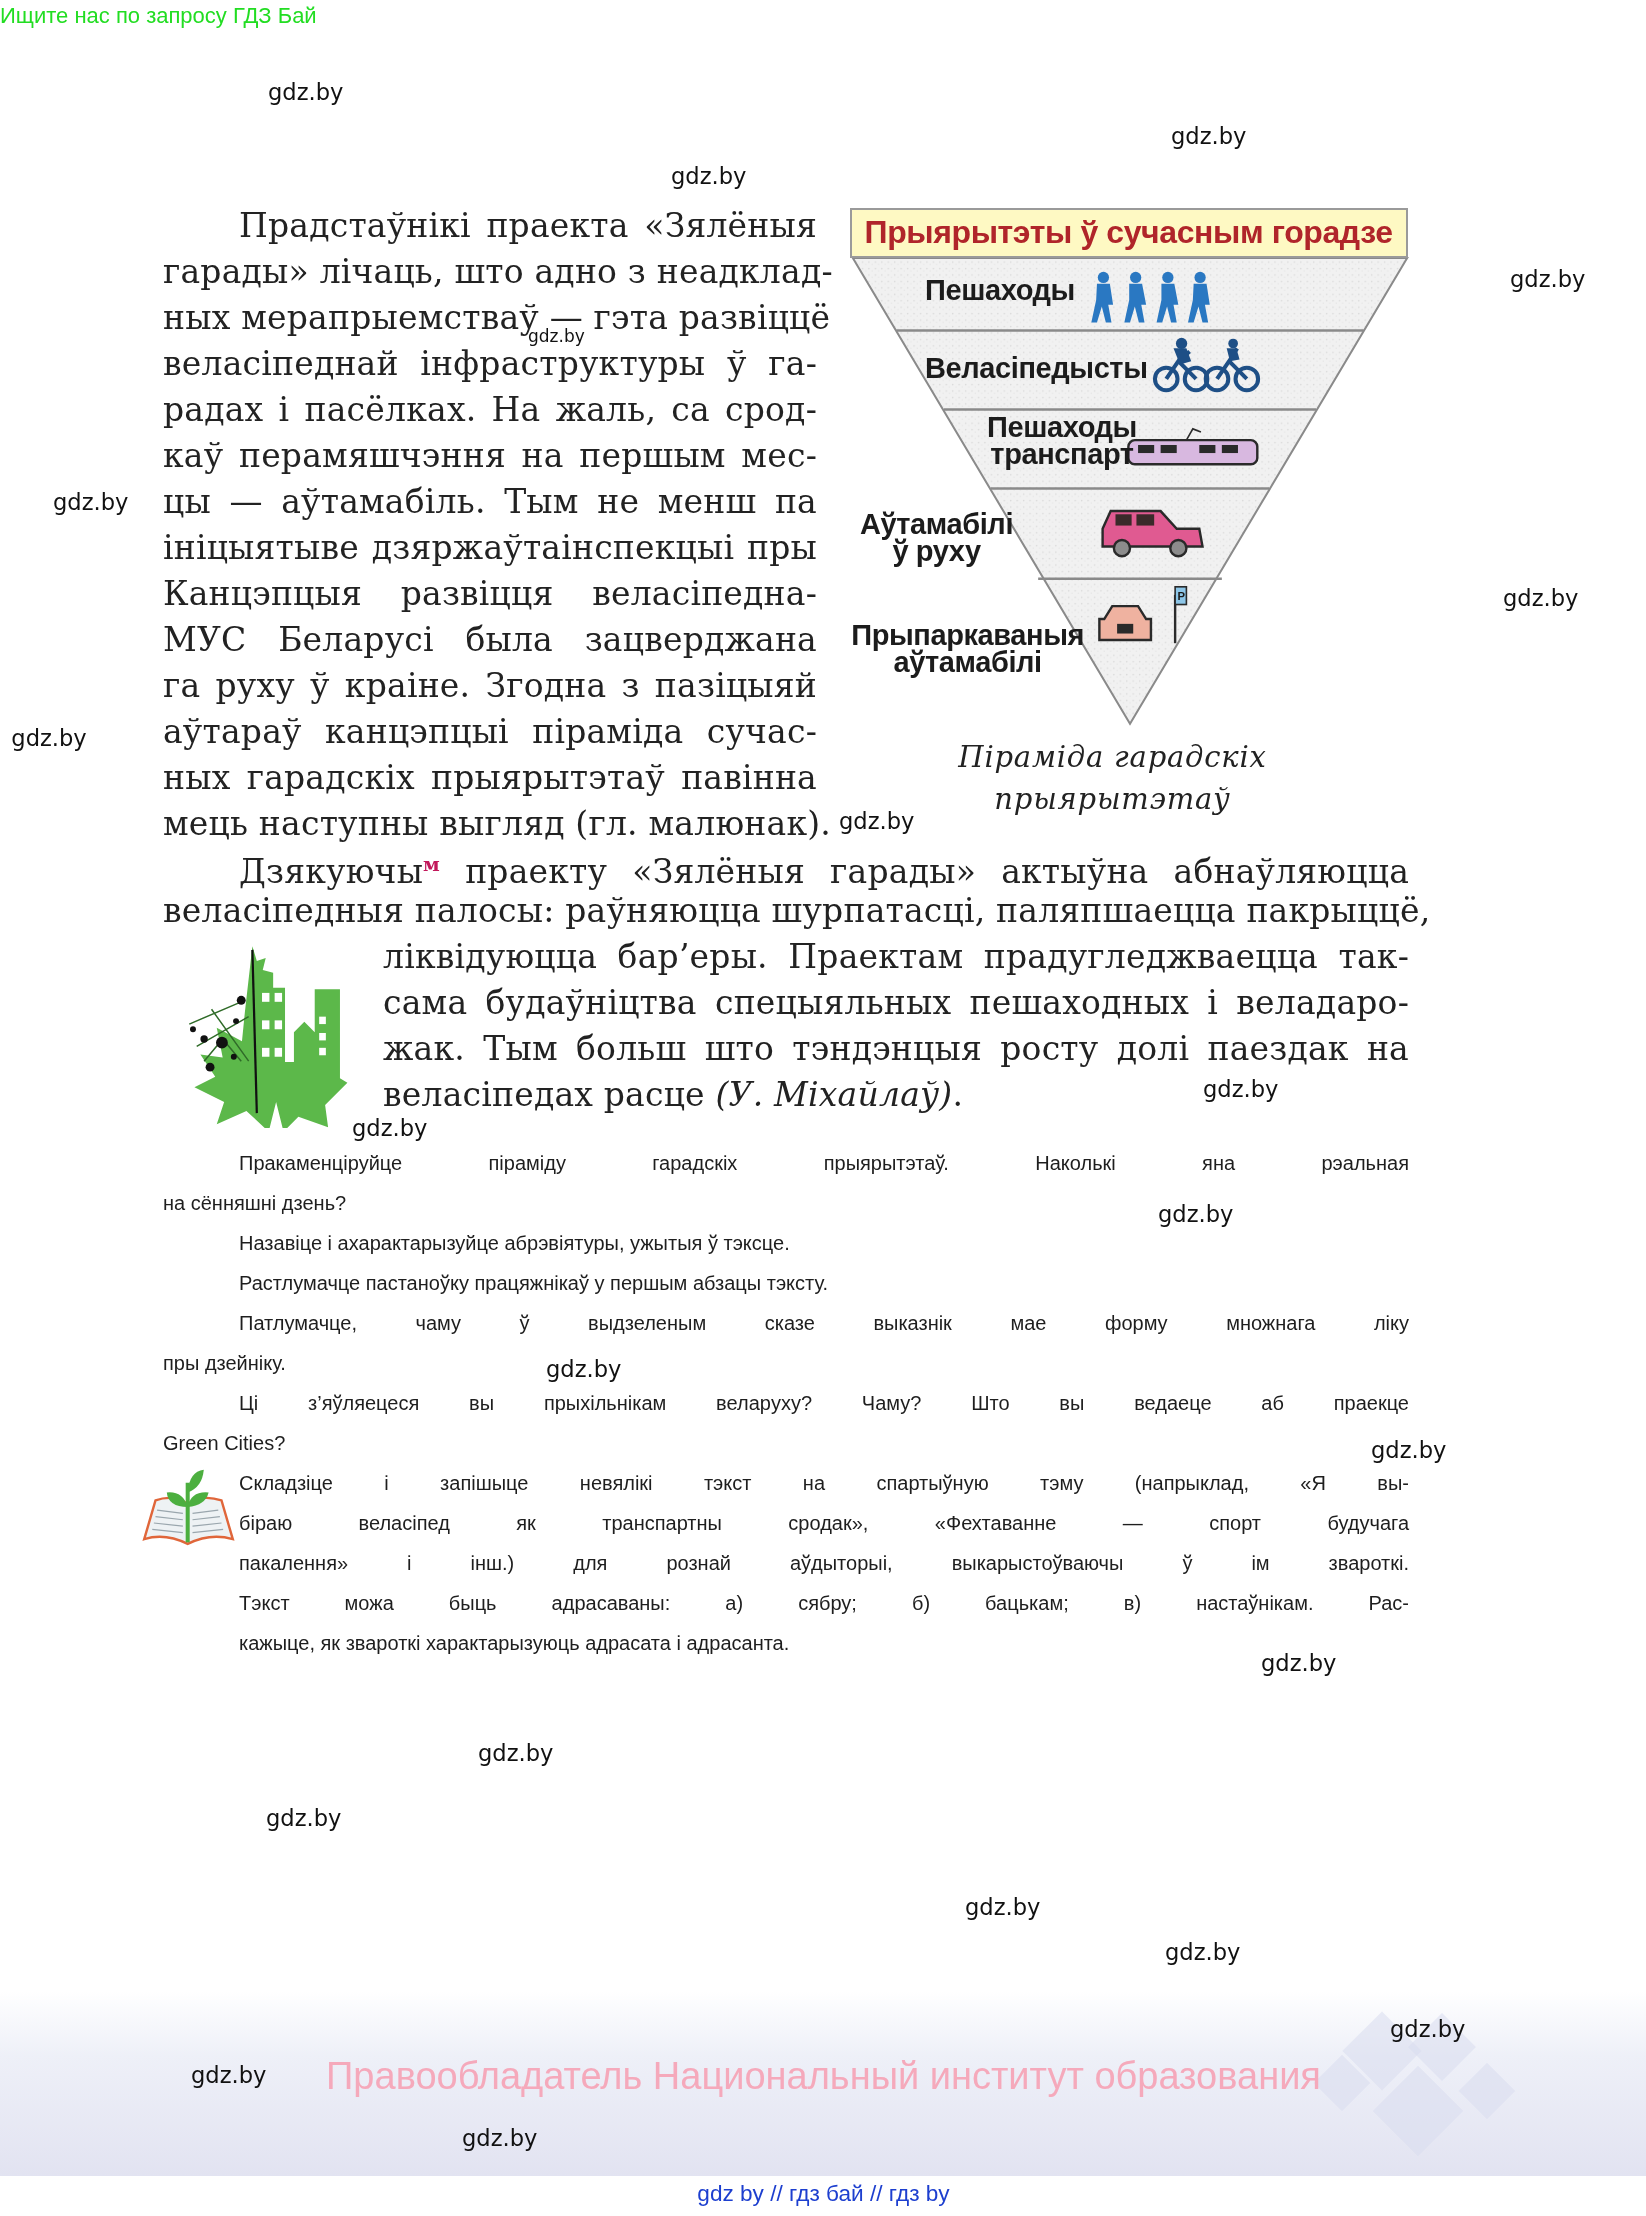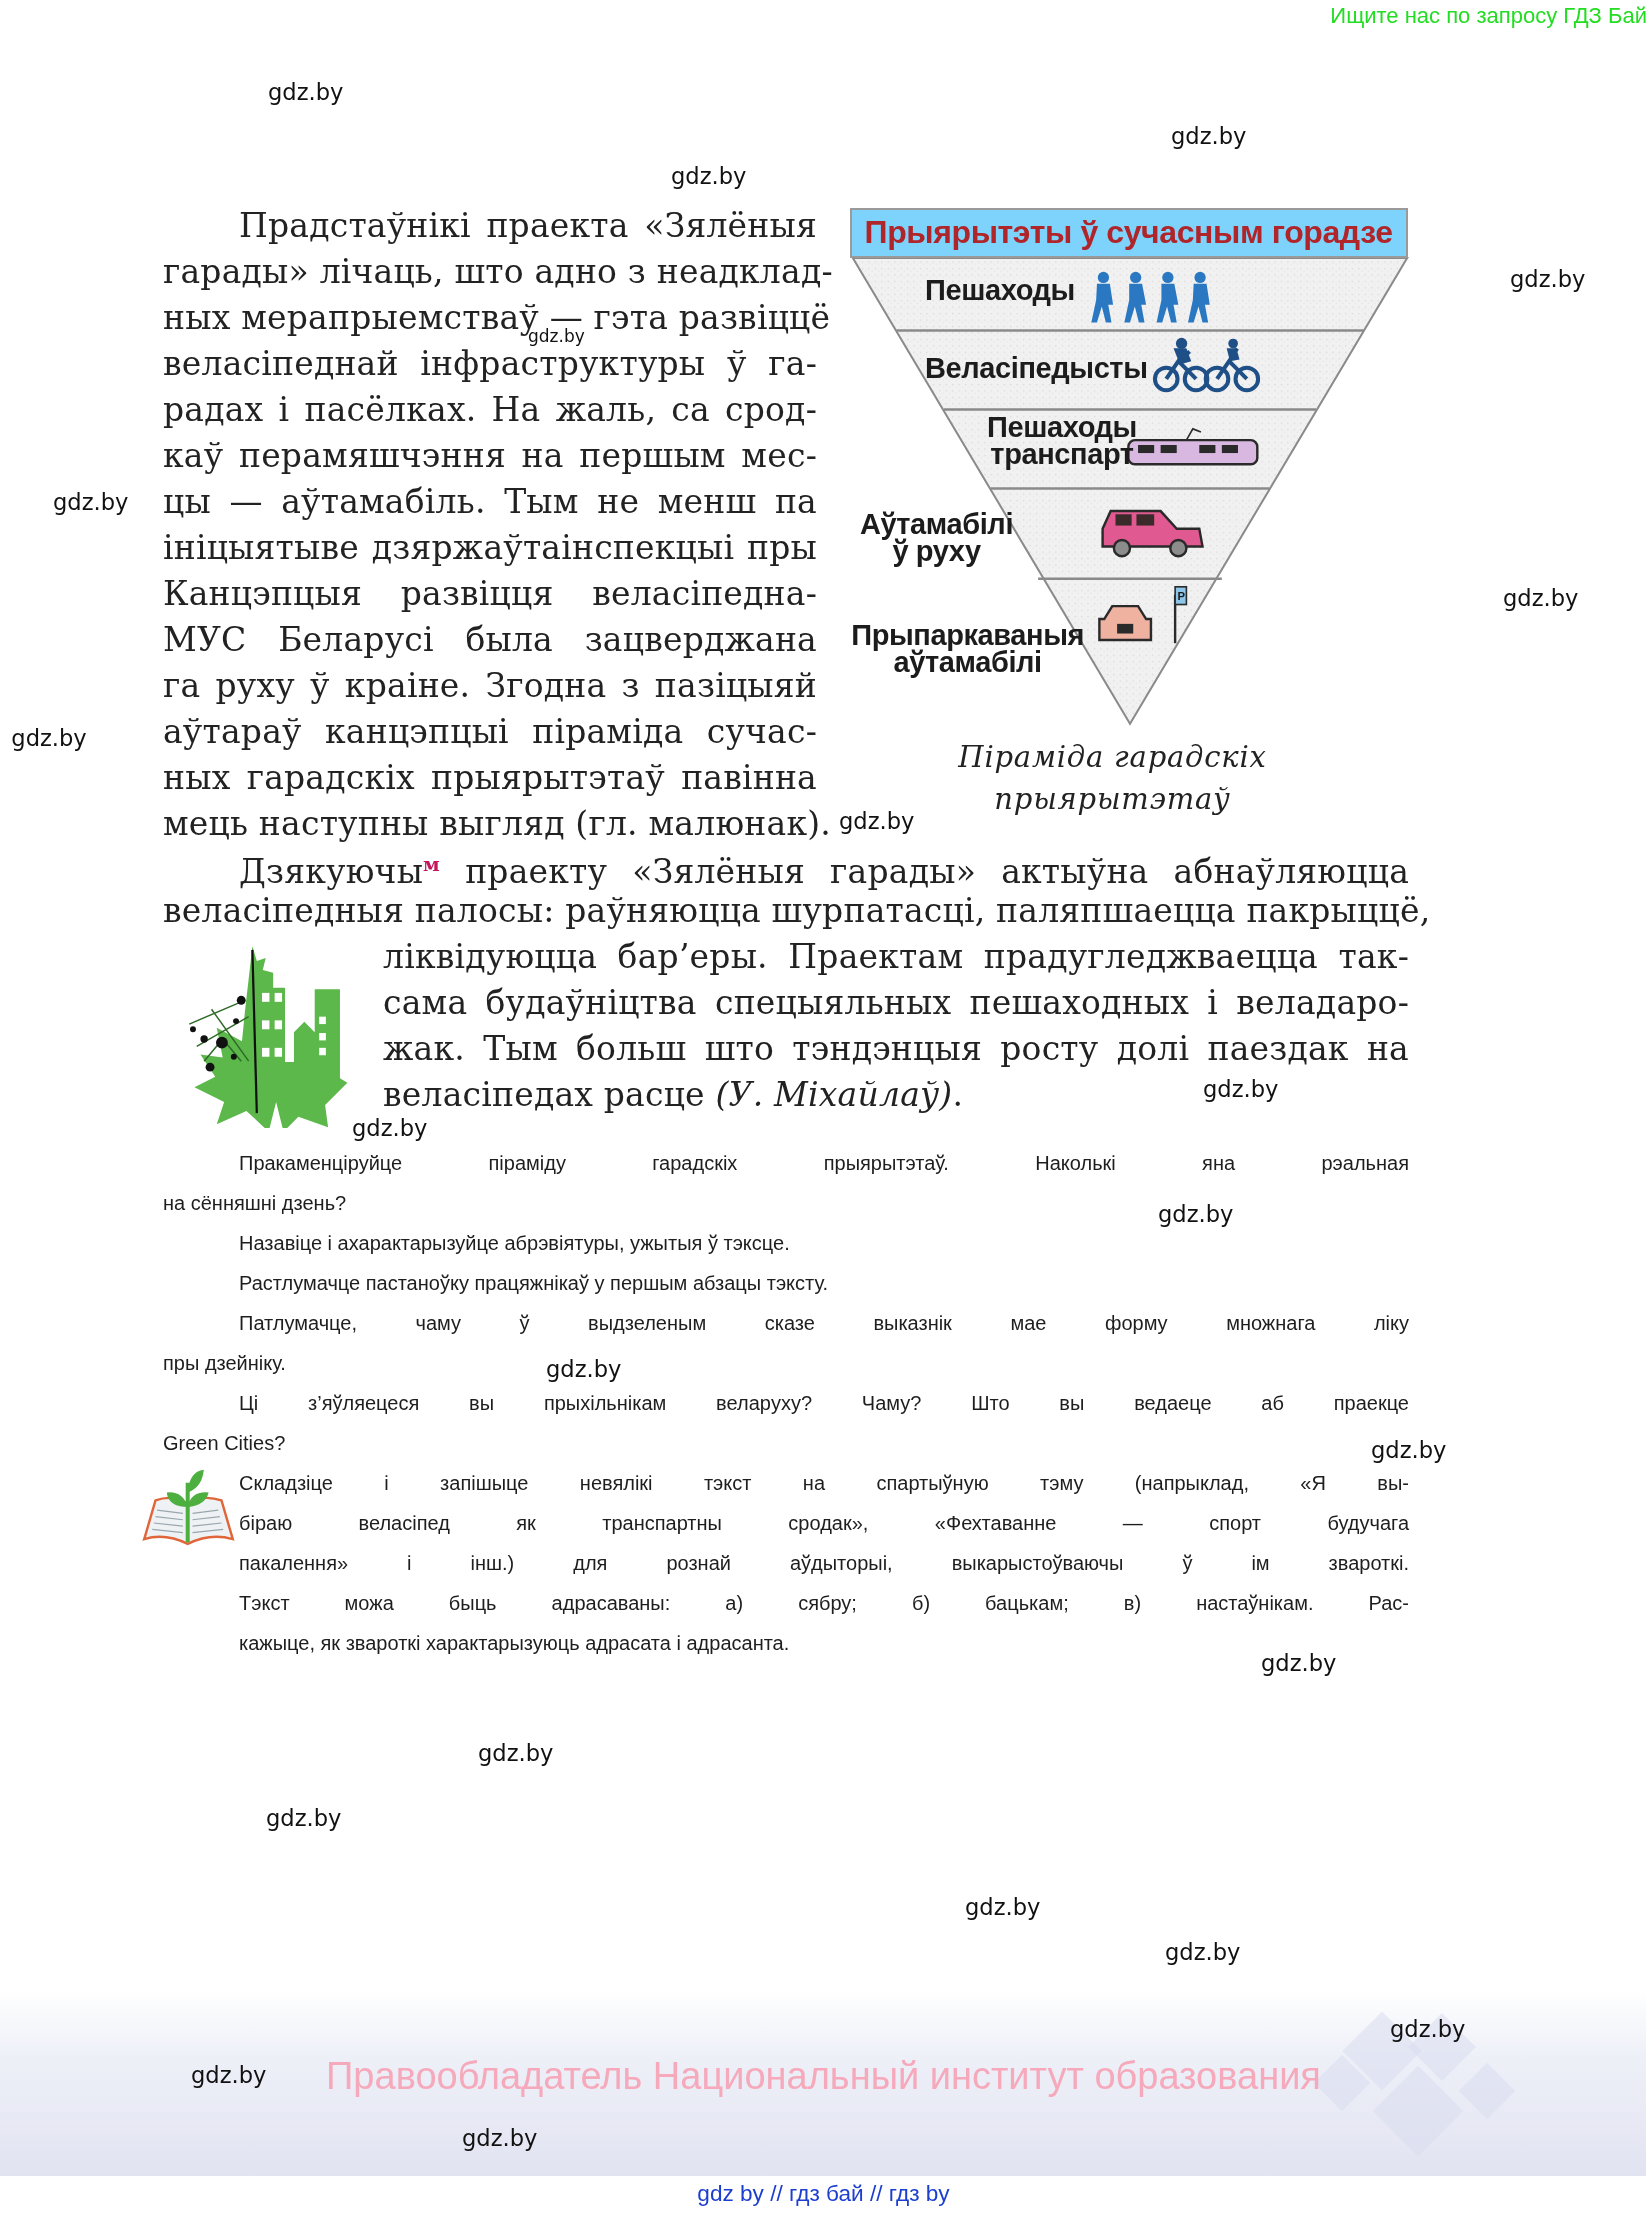--- a/index.html
+++ b/index.html
@@ -1,36 +1,36 @@
 <!DOCTYPE html>
 <html style="font-size:13px"><head>
 <meta charset="utf-8">
 <style>
   html, body { margin:0; padding:0; }
   body { width:1647px; height:2216px; position:relative; background:#ffffff; overflow:hidden; font-family:"Liberation Sans", sans-serif; color:#1a1a1a; }
   .abs { position:absolute; }
-  .top-note { left:0; width:1647px; top:3.2px; text-align:right; color:#22dd22; font-size:22px; font-family:"Liberation Sans", sans-serif; }
+  .top-note { left:0; width:1647px; top:3.2px; text-align:left; color:#22dd22; font-size:22px; font-family:"Liberation Sans", sans-serif; }
   .wm { position:absolute; font-family:"DejaVu Sans", sans-serif; font-size:22.6px; color:#111; white-space:nowrap; }
   .wm.small { font-size:17px; }
 
   .serif { font-family:"DejaVu Serif", serif; font-size:33px; line-height:46px; color:#222; letter-spacing:0.2px; }
   .p1 { left:163px; top:203px; width:654px; }
   .p1 .line { display:block; text-align:justify; text-align-last:justify; white-space:nowrap; height:46px; }
   .p1 .line.last { text-align-last:left; }
   .indent { padding-left:76px; }
 
   .p2 { left:163px; top:842px; width:1246px; }
   .p2 .line { display:block; text-align:justify; text-align-last:justify; white-space:nowrap; height:46px; }
   .p2 .line.wrap { margin-left:220px; }
   .p2 .line.last { text-align-last:left; }
   .mark { color:#c2185b; font-size:19.3px; vertical-align:super; font-weight:bold; }
   .ital { font-style:italic; }
 
   .pyramid-wrap { left:848px; top:208px; width:564px; height:532px; }
-  .pyr-title { position:absolute; left:1.6px; top:0; width:558px; height:50px; background:#7dd3fc; border:2.4px solid #9a9a9a; box-sizing:border-box; color:#b0252a; font-family:"Liberation Sans", sans-serif; font-weight:bold; font-size:32px; text-align:center; line-height:45px; letter-spacing:-0.4px; }
+  .pyr-title { position:absolute; left:1.6px; top:0; width:558px; height:50px; background:#fef9c3; border:2.4px solid #9a9a9a; box-sizing:border-box; color:#b0252a; font-family:"Liberation Sans", sans-serif; font-weight:bold; font-size:32px; text-align:center; line-height:45px; letter-spacing:-0.4px; }
   .pyr-label { position:absolute; font-family:"Liberation Sans", sans-serif; font-weight:bold; font-size:29px; line-height:27px; color:#1c1c1c; text-align:center; letter-spacing:-0.4px; }
   .caption { left:887px; width:451px; text-align:center; font-family:"DejaVu Serif", serif; font-style:italic; font-size:29px; color:#222; letter-spacing:0.8px; }
 
   .q { left:163px; width:1246px; font-family:"Liberation Sans", sans-serif; font-size:20px; line-height:40px; color:#1e1e1e; }
   .q .line { display:block; text-align:justify; text-align-last:justify; white-space:nowrap; height:40px; }
   .q .line.last { text-align-last:left; }
   .q .line.ind { padding-left:76px; }
   .q .line.ind2 { padding-left:76px; }
 
   .footer-band { left:0; top:1991px; width:1647px; height:185px; background:linear-gradient(#ffffff 0%, #eef0f8 35%, #e2e3f1 100%); }

